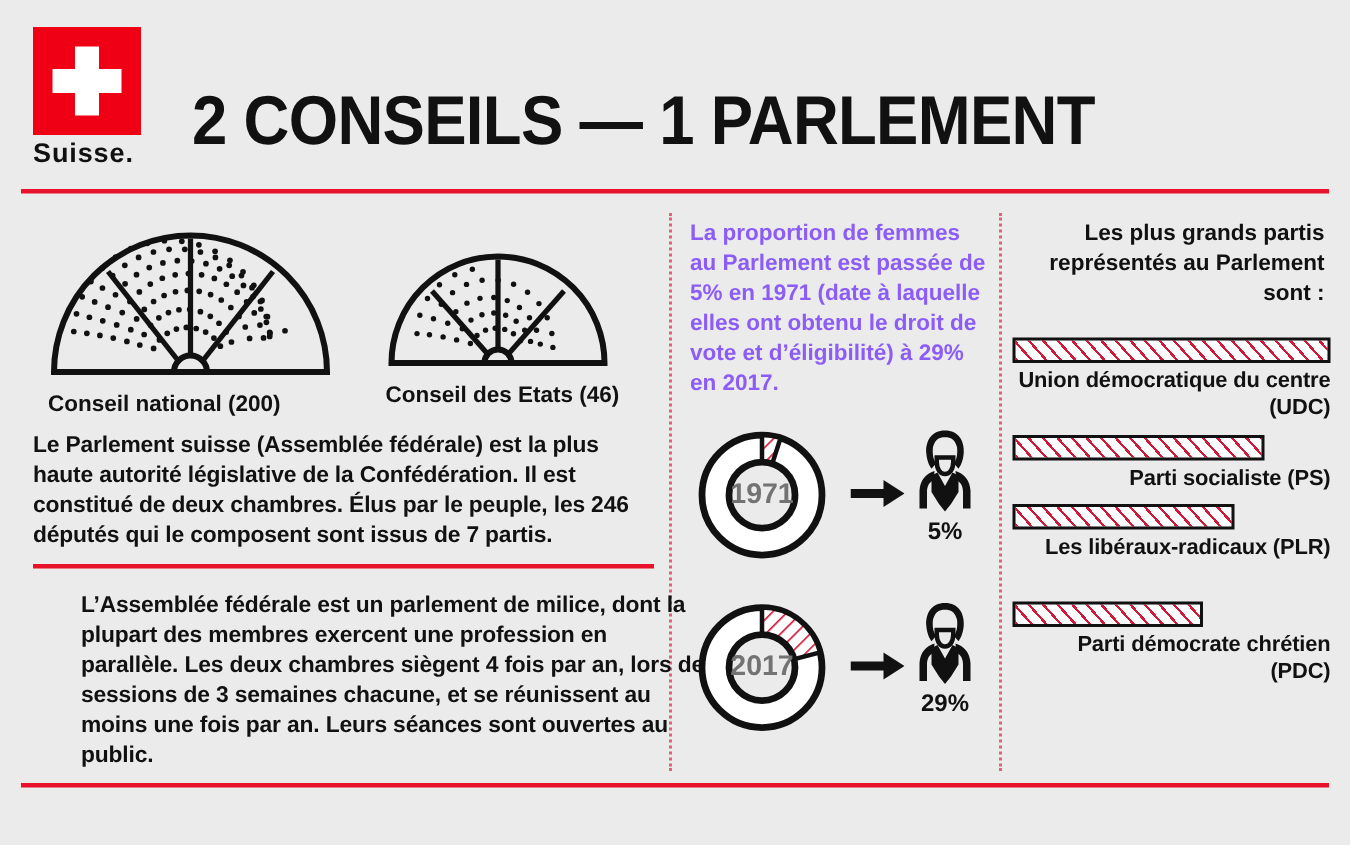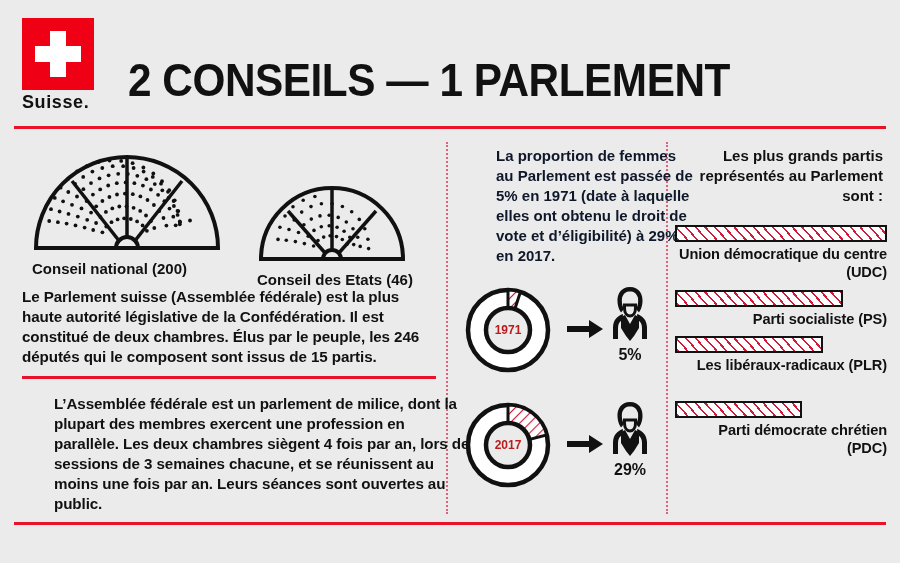--- a/index.html
+++ b/index.html
@@ -38,45 +38,45 @@
     position:absolute;top:142px;width:0;height:372px;
     border-left:2px dotted #e0627a;
   }
   .div1{left:446px;}
   .div2{left:666px;}
 
   
   .hemis{position:absolute;left:0;top:0;width:424px;height:125px;}
   .hemi-wrap{position:absolute;text-align:left;}
   .hemi-wrap.cn{left:18px;top:14px;width:190px;}
-  .hemi-wrap.ce{left:243px;top:45px;width:160px;}
+  .hemi-wrap.ce{left:243px;top:28px;width:160px;}
   .hemi-label{font-size:15px;font-weight:bold;margin-top:4px;white-space:nowrap;color:#111;}
 
   
   .para{
     font-size:15.2px;line-height:20px;font-weight:bold;
     color:#111;letter-spacing:-.1px;
   }
   .p1{position:absolute;left:8px;top:147px;width:414px;}
   .rule-mid{left:8px;top:236px;width:414px;height:3px;}
   .p2{position:absolute;left:8px;top:254px;width:418px;margin-left:32px;}
 
   
   .mid-text{
     position:absolute;left:8px;top:6px;width:200px;
-    font-size:15px;line-height:20px;font-weight:bold;color:#0f172a;margin-left:36px;
+    font-size:15px;line-height:20px;font-weight:bold;color:#8b5cf6;
   }
   .donut-row{position:absolute;left:0;width:210px;height:104px;}
   .row-1971{top:140px;}
   .row-2017{top:255px;}
   .donut{position:absolute;left:6px;top:0;width:100px;height:100px;}
   .donut-year{
     position:absolute;left:6px;top:0;width:100px;height:100px;
     display:flex;align-items:center;justify-content:center;
-    font-size:12px;font-weight:bold;color:#b91c1c;pointer-events:none;
+    font-size:19px;font-weight:bold;color:#737373;pointer-events:none;
   }
   .arrow{position:absolute;left:115px;top:38px;width:36px;height:22px;}
   .woman{position:absolute;left:154px;top:4px;width:48px;height:60px;}
   .pct{
     position:absolute;left:148px;top:66px;width:60px;text-align:center;
     font-size:16px;font-weight:bold;color:#111;
   }
 
   
   .right-text{
@@ -331,21 +331,21 @@
               <circle cx="28.0" cy="31.0" r="1.8"></circle>
               <circle cx="36.0" cy="21.8" r="1.8"></circle>
               <circle cx="46.2" cy="15.2" r="1.8"></circle>
               <circle cx="57.9" cy="11.5" r="1.8"></circle>
           </g>
         </svg>
         <div class="hemi-label">Conseil des Etats (46)</div>
       </div>
     </div>
 
-    <div class="para p1">Le Parlement suisse (Assemblée fédérale) est la plus haute autorité législative de la Confédération. Il est constitué de deux chambres. Élus par le peuple, les 246 députés qui le composent sont issus de 15 partis.</div>
+    <div class="para p1">Le Parlement suisse (Assemblée fédérale) est la plus haute autorité législative de la Confédération. Il est constitué de deux chambres. Élus par le peuple, les 246 députés qui le composent sont issus de 7 partis.</div>
     <div class="rule-red rule-mid"></div>
     <div class="para p2">L’Assemblée fédérale est un parlement de milice, dont la plupart des membres exercent une profession en parallèle. Les deux chambres siègent 4 fois par an, lors de sessions de 3 semaines chacune, et se réunissent au moins une fois par an. Leurs séances sont ouvertes au public.</div>
   </div>
 
   <div class="col-mid">
     <div class="mid-text">La proportion de femmes au Parlement est passée de 5% en 1971 (date à laquelle elles ont obtenu le droit de vote et d’éligibilité) à 29% en 2017.</div>
 
     <div class="donut-row row-1971">
       <svg class="donut" viewBox="0 0 100 100">
         <circle cx="50" cy="50" r="40" fill="#ffffff" stroke="#111" stroke-width="4.5"></circle>

